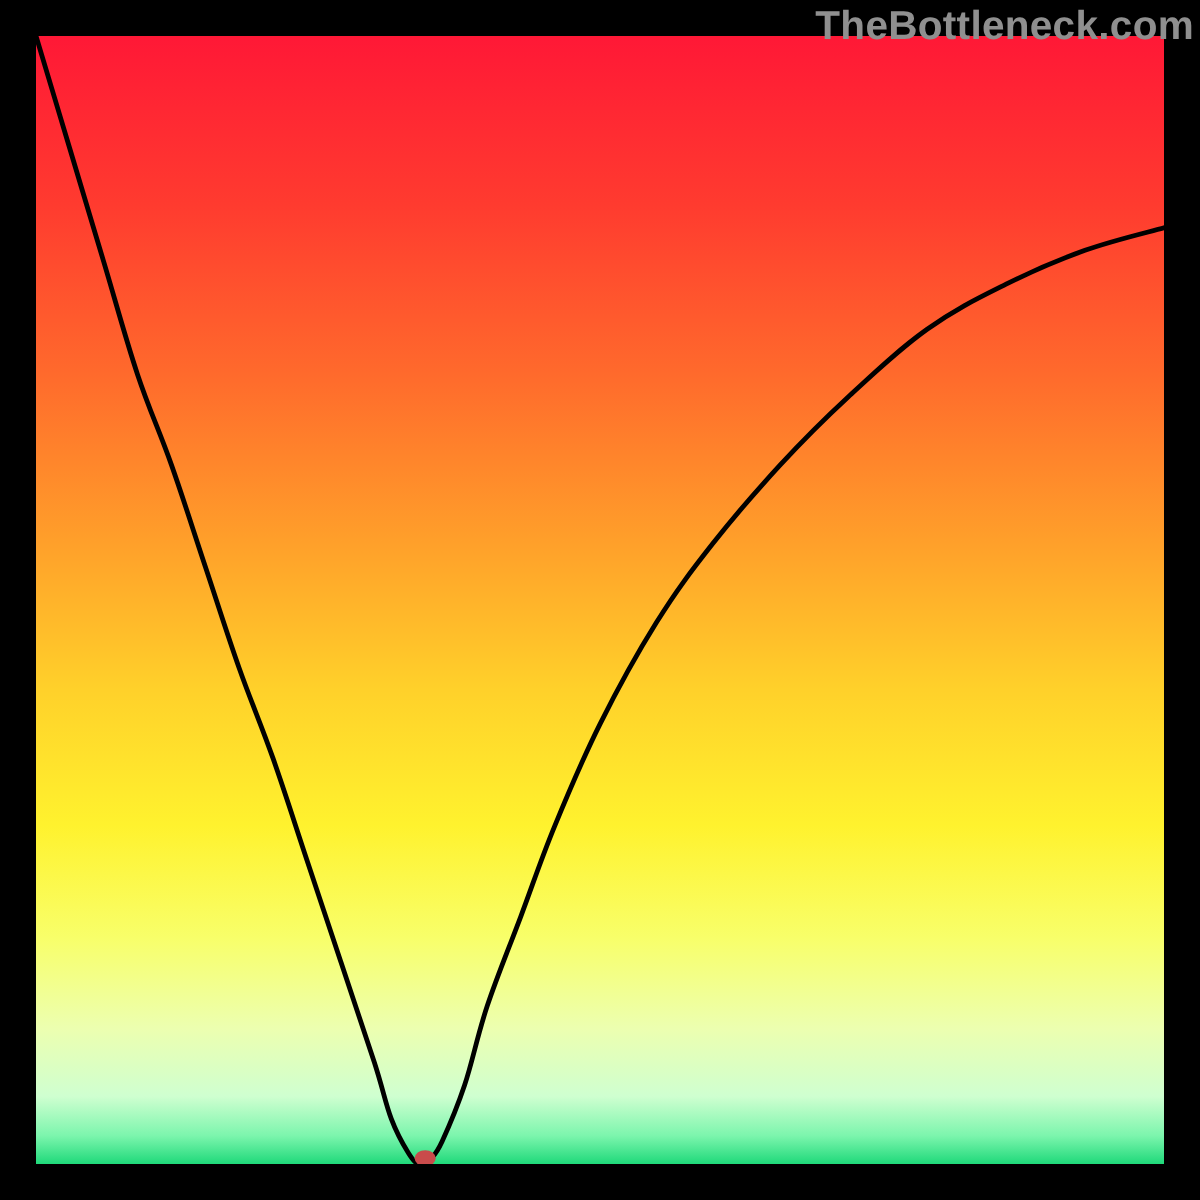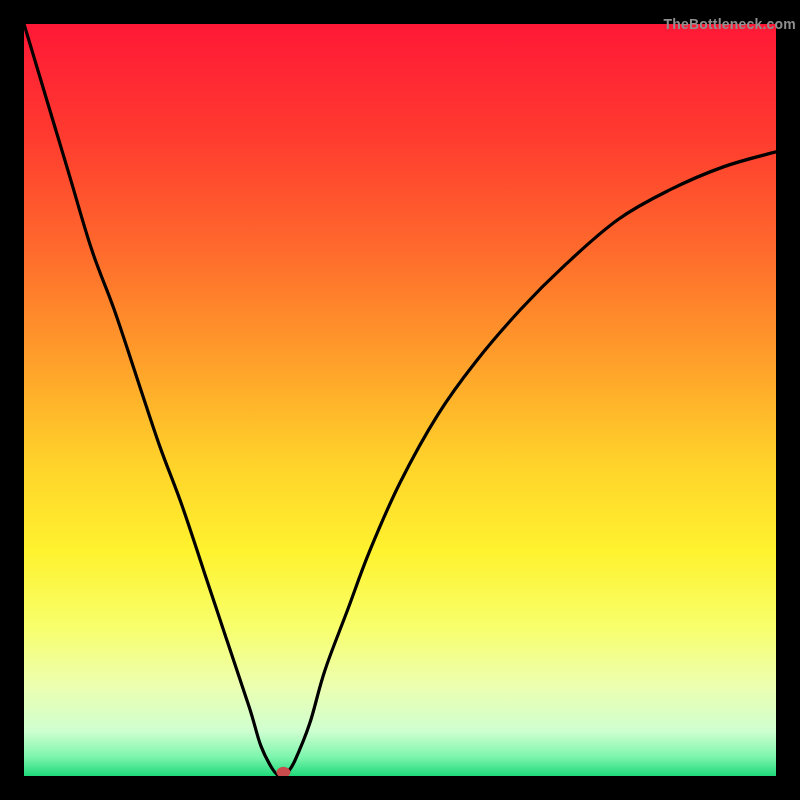--- a/index.html
+++ b/index.html
@@ -20,24 +20,24 @@
   }
   .plot-area {
     position: absolute;
     left: 0;
     top: 0;
     width: 752px;
     height: 752px;
   }
   .watermark {
     position: absolute;
-    top: 16px;
+    top: 2px;
     right: 4px;
     font-family: Arial, Helvetica, sans-serif;
-    font-size: 14px;
+    font-size: 27px;
     font-weight: 600;
     color: #8f8f8f;
     letter-spacing: 0.2px;
     user-select: none;
   }
   svg { display: block; }
 </style>
 </head>
 <body>
 

